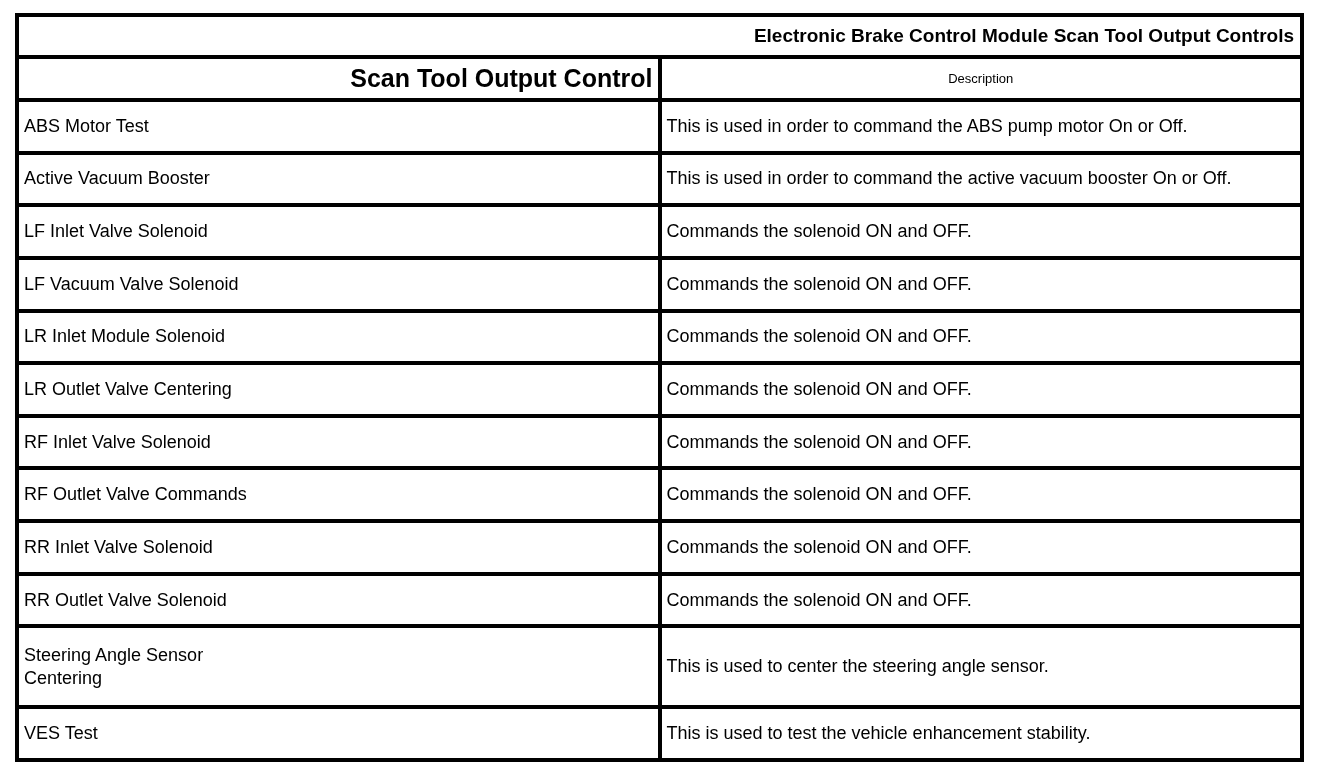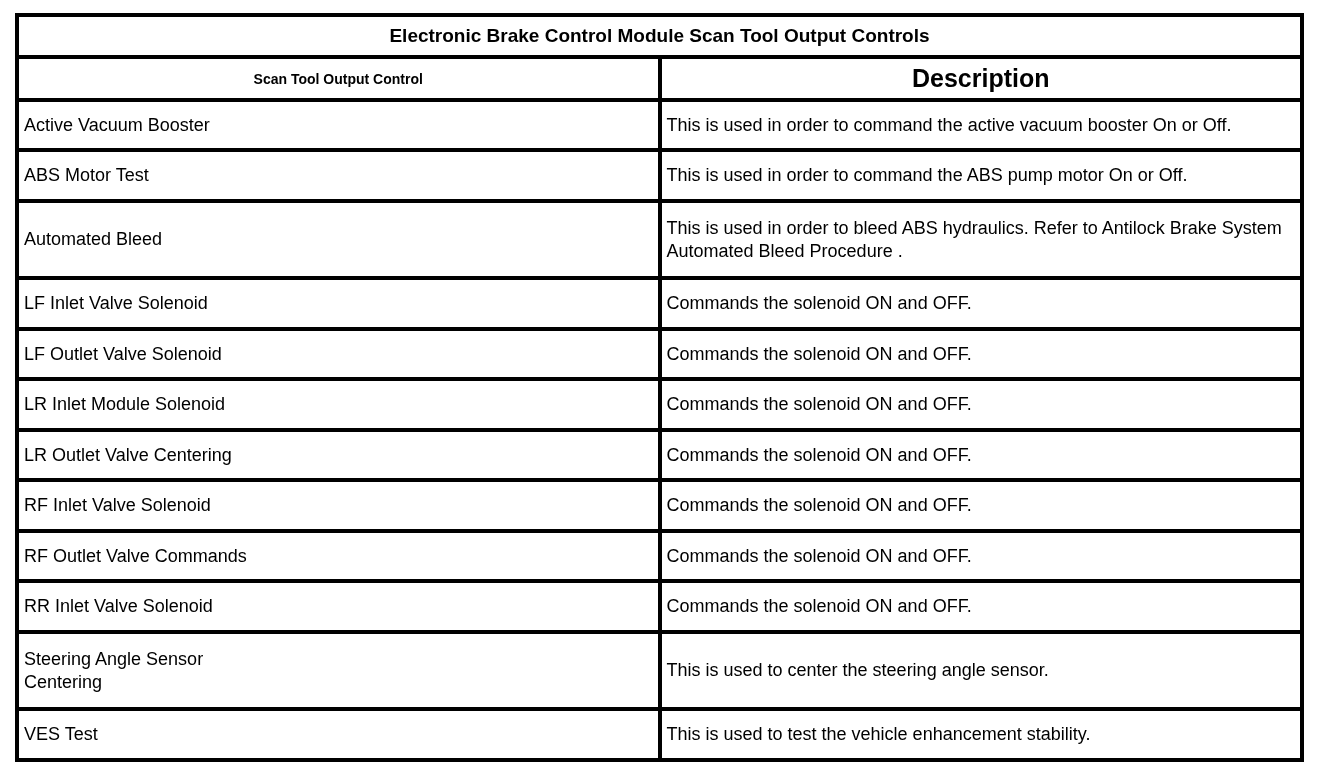--- a/index.html
+++ b/index.html
@@ -25,35 +25,35 @@
   }
   .ebcm-table th,
   .ebcm-table td {
     border: 4px solid #000000;
     box-sizing: border-box;
     vertical-align: middle;
   }
   .ebcm-table th.title-cell {
     font-size: 19px;
     font-weight: bold;
-    text-align: center;
+    text-align: right;
     padding: 8px 6px;
     height: 40px;
   }
   .ebcm-table th.col-control {
-    font-size: 14px;
+    font-size: 25px;
     font-weight: bold;
-    text-align: center;
+    text-align: right;
     padding: 5px 5px;
     width: 322px;
     height: 34px;
   }
   .ebcm-table th.col-desc {
-    font-size: 25px;
-    font-weight: bold;
+    font-size: 13px;
+    font-weight: normal;
     text-align: center;
     padding: 5px 5px;
   }
   .ebcm-table td {
     font-size: 18px;
     line-height: 1.28;
     padding: 8px 5px;
     text-align: left;
     white-space: pre-line;
     height: 34px;
@@ -68,43 +68,38 @@
       <tr>
         <th colspan="2" class="title-cell">Electronic Brake Control Module Scan Tool Output Controls</th>
       </tr>
       <tr>
         <th class="col-control">Scan Tool Output Control</th>
         <th class="col-desc">Description</th>
       </tr>
     </thead>
     <tbody>
   <tr>
-    <td>Active Vacuum Booster</td>
-    <td>This is used in order to command the active vacuum booster On or Off.</td>
-  </tr>
-
-  <tr>
     <td>ABS Motor Test</td>
     <td>This is used in order to command the ABS pump motor On or Off.</td>
   </tr>
 
   <tr>
-    <td>Automated Bleed</td>
-    <td>This is used in order to bleed ABS hydraulics. Refer to Antilock Brake System
-Automated Bleed Procedure .</td>
+    <td>Active Vacuum Booster</td>
+    <td>This is used in order to command the active vacuum booster On or Off.</td>
   </tr>
+
 
 
   <tr>
     <td>LF Inlet Valve Solenoid</td>
     <td>Commands the solenoid ON and OFF.</td>
   </tr>
 
   <tr>
-    <td>LF Outlet Valve Solenoid</td>
+    <td>LF Vacuum Valve Solenoid</td>
     <td>Commands the solenoid ON and OFF.</td>
   </tr>
 
   <tr>
     <td>LR Inlet Module Solenoid</td>
     <td>Commands the solenoid ON and OFF.</td>
   </tr>
 
   <tr>
     <td>LR Outlet Valve Centering</td>
@@ -119,20 +114,24 @@
   <tr>
     <td>RF Outlet Valve Commands</td>
     <td>Commands the solenoid ON and OFF.</td>
   </tr>
 
   <tr>
     <td>RR Inlet Valve Solenoid</td>
     <td>Commands the solenoid ON and OFF.</td>
   </tr>
 
+  <tr>
+    <td>RR Outlet Valve Solenoid</td>
+    <td>Commands the solenoid ON and OFF.</td>
+  </tr>
 
   <tr>
     <td>Steering Angle Sensor
 Centering</td>
     <td>This is used to center the steering angle sensor.</td>
   </tr>
 
   <tr>
     <td>VES Test</td>
     <td>This is used to test the vehicle enhancement stability.</td>

